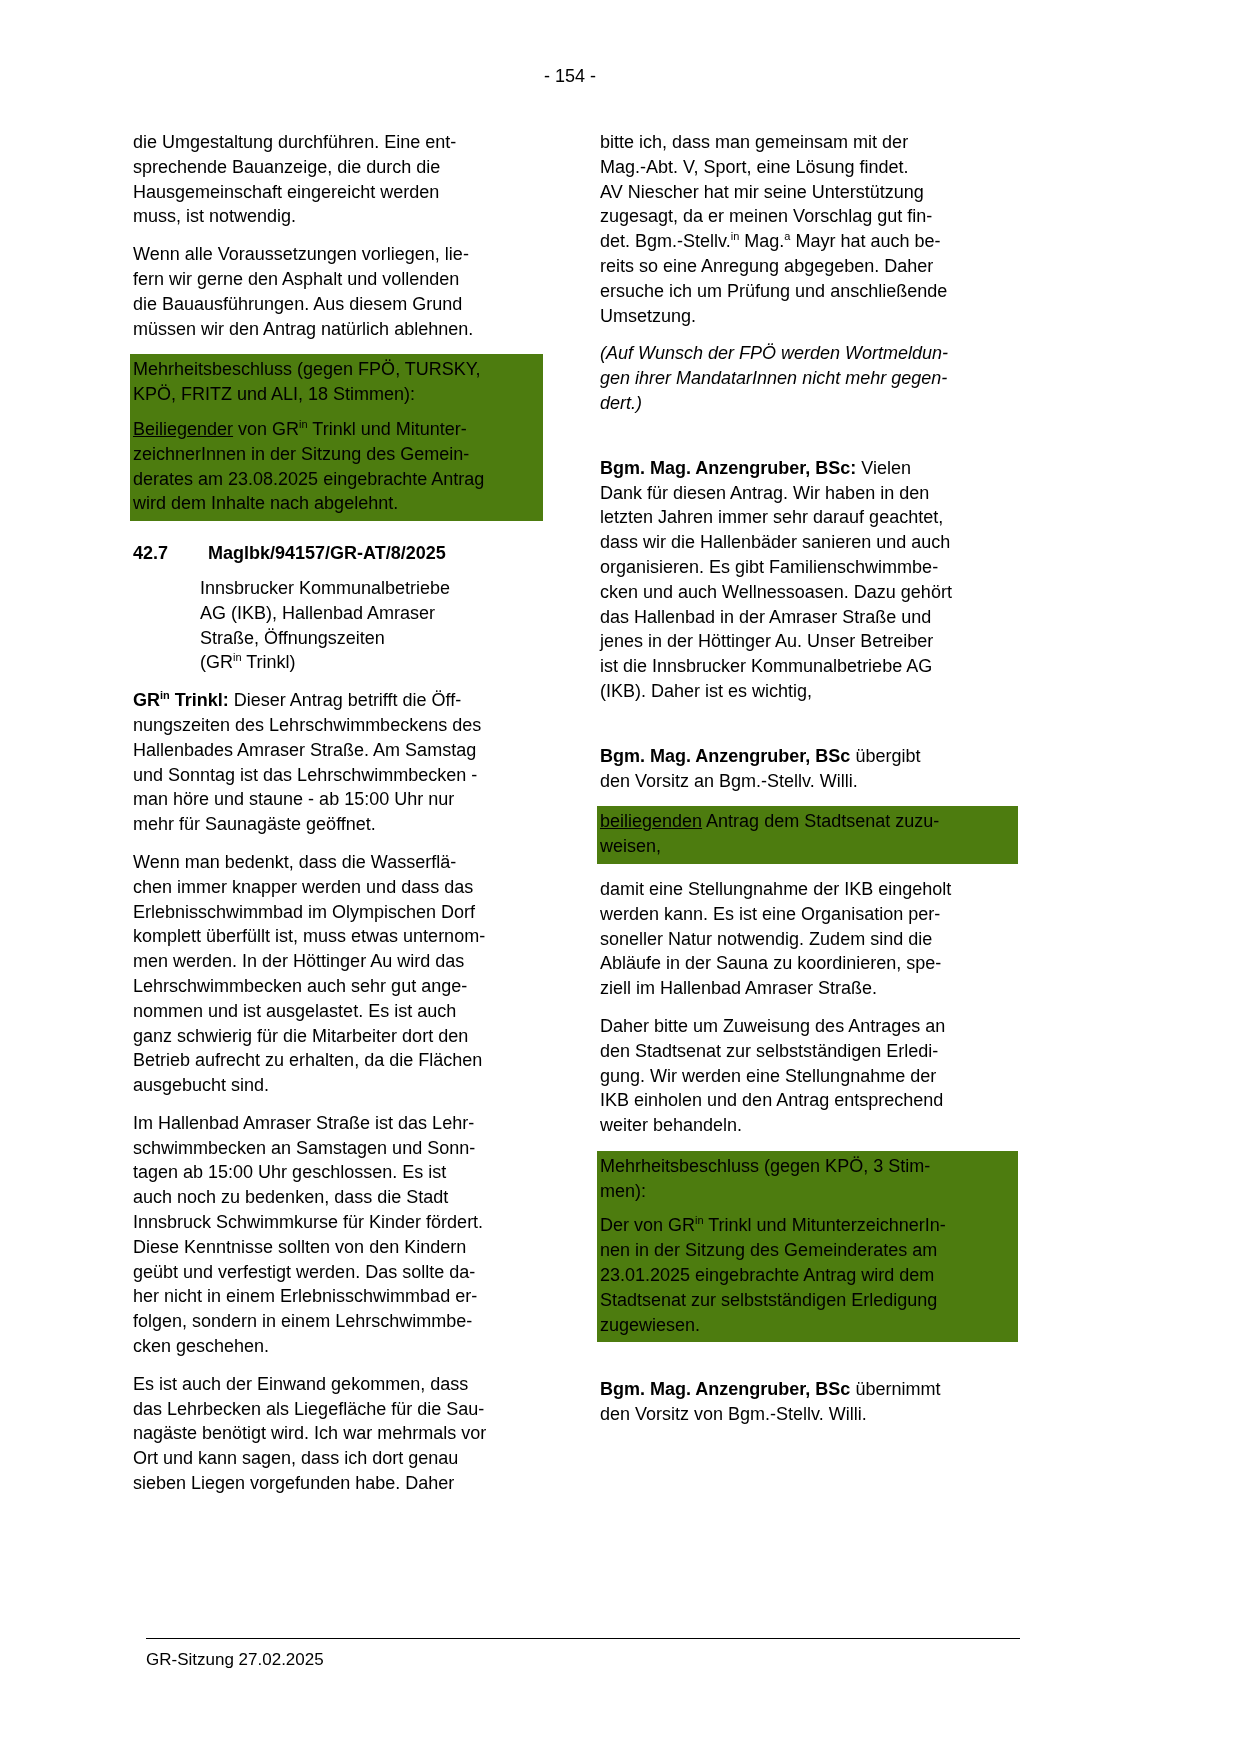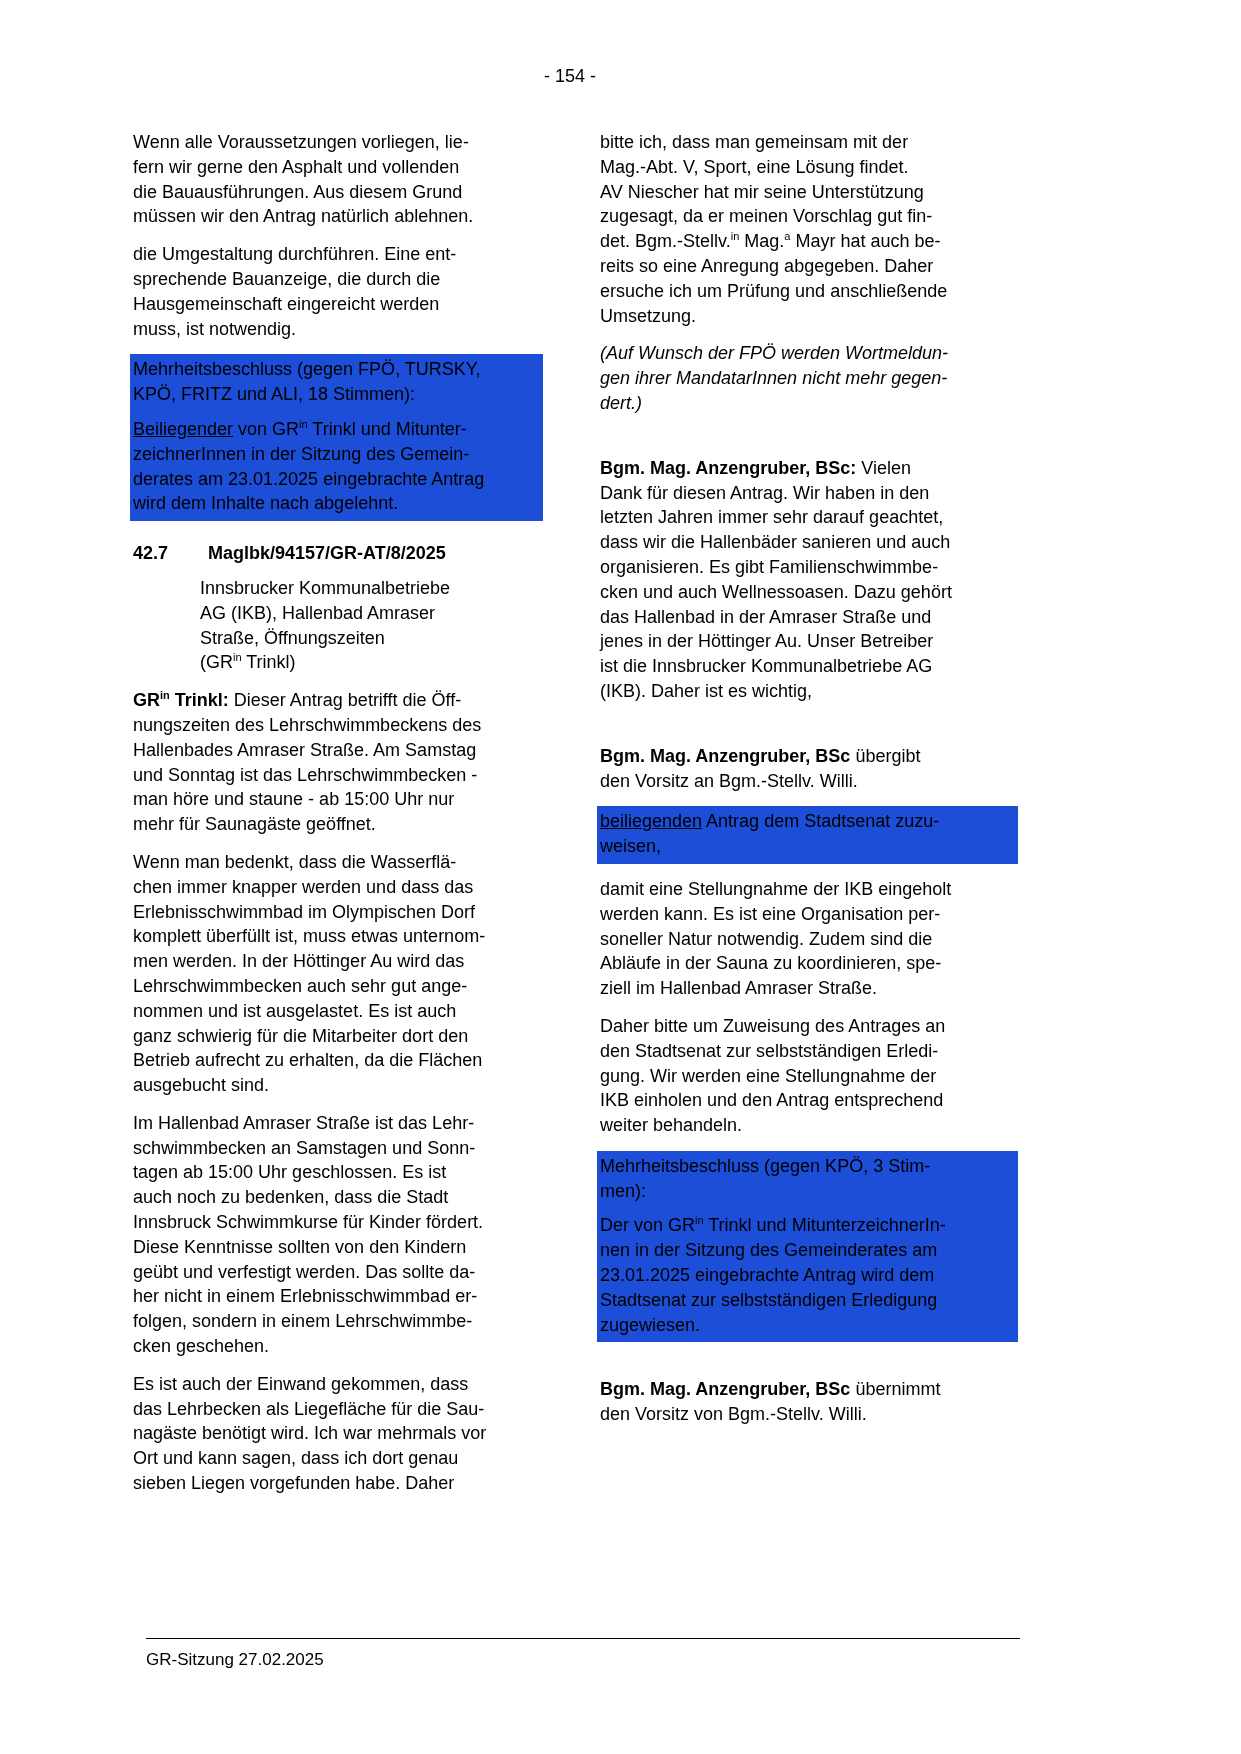--- a/index.html
+++ b/index.html
@@ -37,21 +37,21 @@
   p { margin: 0 0 13px 0; }
   .pl { white-space: pre-line; }
   .ul { text-decoration: underline; }
   .italic { font-style: italic; }
   sup {
     font-size: 11px;
     line-height: 0;
     vertical-align: super;
   }
   .hl {
-    background: #1d4ed8;
+    background: #4d7c0f;
     padding: 3px 6px 5px 3px;
     margin: 0 -6px 13px -3px;
   }
   .hl p { margin-bottom: 10px; }
   .hl p:last-child { margin-bottom: 0; }
 
   .section-heading {
     display: flex;
     font-weight: bold;
     margin: 20px 0 10px 0;
@@ -79,35 +79,35 @@
 </head>
 <body>
 
 <div class="page">
 
   <div class="page-number">- 154 -</div>
 
   <div class="columns">
 
     <div class="col col-left">
+      <p class="pl">die Umgestaltung durchführen. Eine ent-
+sprechende Bauanzeige, die durch die
+Hausgemeinschaft eingereicht werden
+muss, ist notwendig.</p>
       <p class="pl">Wenn alle Voraussetzungen vorliegen, lie-
 fern wir gerne den Asphalt und vollenden
 die Bauausführungen. Aus diesem Grund
 müssen wir den Antrag natürlich ablehnen.</p>
-      <p class="pl">die Umgestaltung durchführen. Eine ent-
-sprechende Bauanzeige, die durch die
-Hausgemeinschaft eingereicht werden
-muss, ist notwendig.</p>
 
       <div class="hl">
         <p class="pl">Mehrheitsbeschluss (gegen FPÖ, TURSKY,
 KPÖ, FRITZ und ALI, 18 Stimmen):</p>
         <p><span class="ul">Beiliegender</span><span> von GR</span><sup>in</sup><span class="pl"> Trinkl und Mitunter-
 zeichnerInnen in der Sitzung des Gemein-
-derates am 23.01.2025 eingebrachte Antrag
+derates am 23.08.2025 eingebrachte Antrag
 wird dem Inhalte nach abgelehnt.</span></p>
       </div>
 
       <div class="section-heading">
         <span class="sec-num">42.7</span>
         <span>Maglbk/94157/GR-AT/8/2025</span>
       </div>
 
       <div class="sub-heading"><span class="pl">Innsbrucker Kommunalbetriebe
 AG (IKB), Hallenbad Amraser

